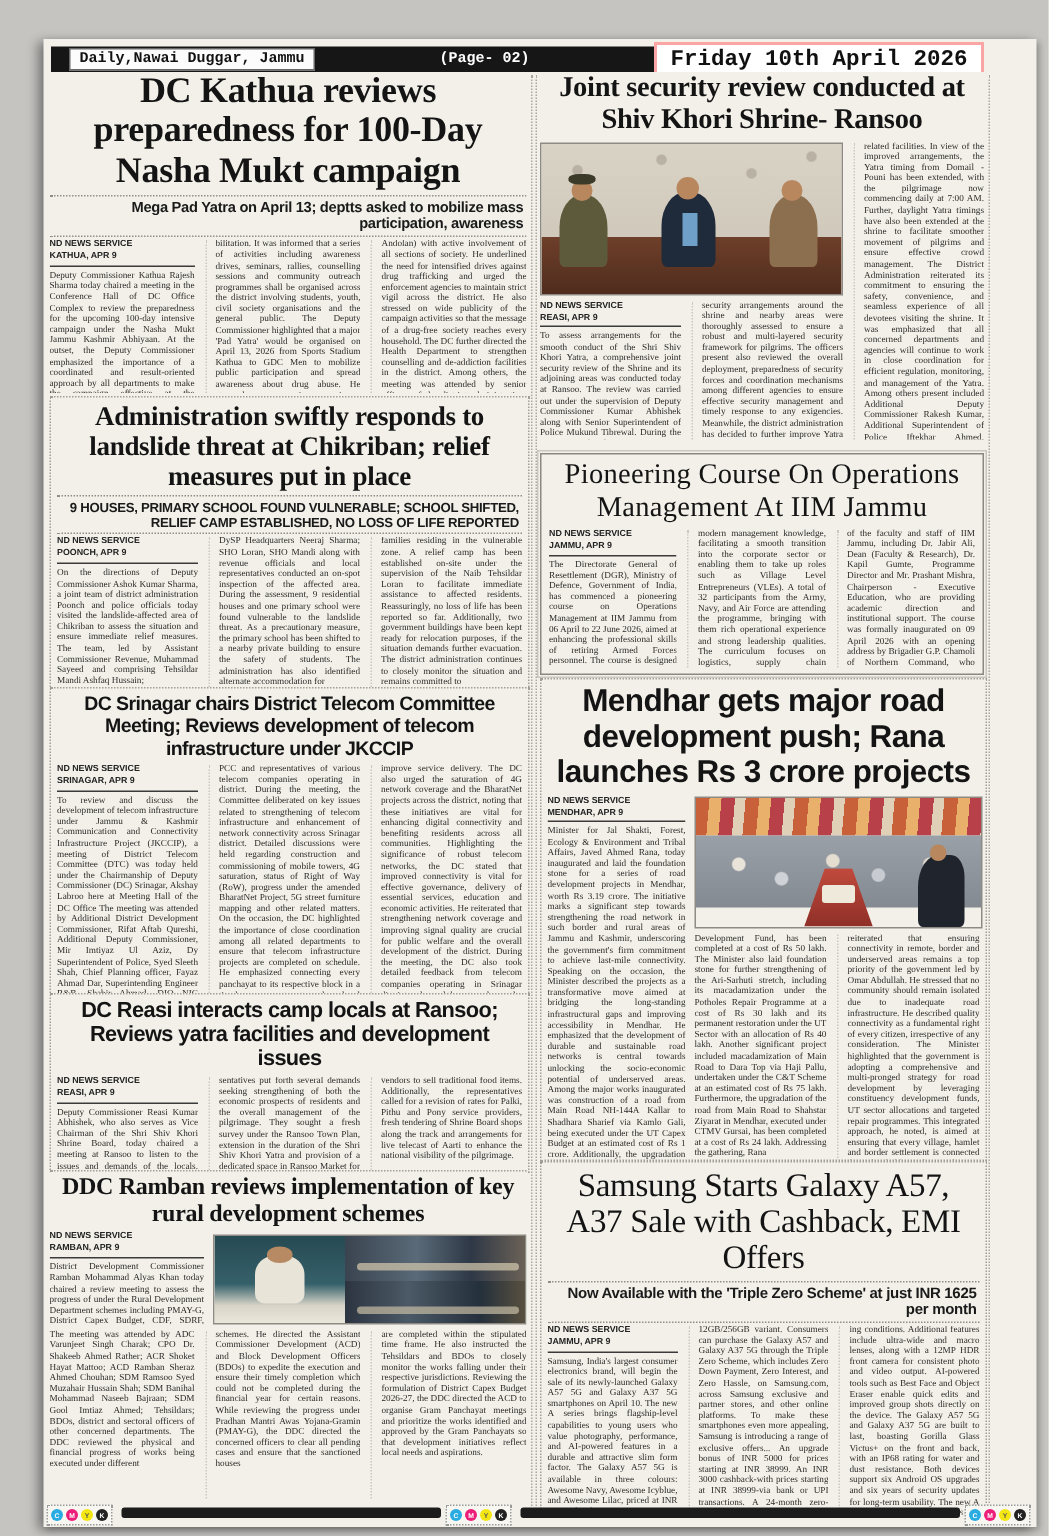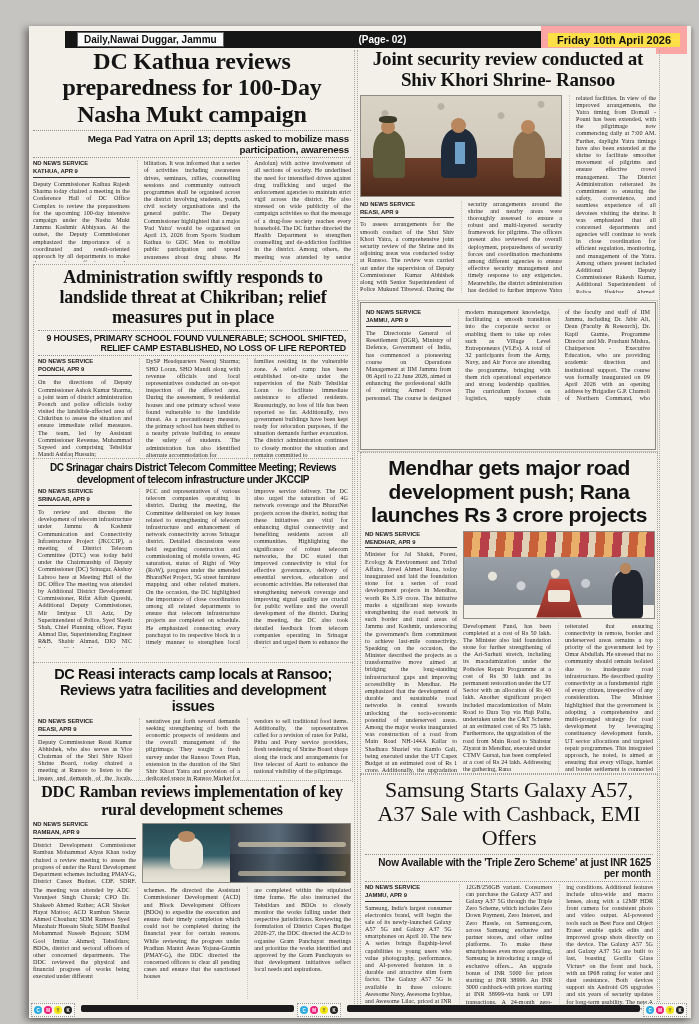--- a/index.html
+++ b/index.html
@@ -2,26 +2,26 @@
 <html><head>
 <meta charset="utf-8">
 <style>
   html,body{margin:0;padding:0;}
   body{width:699px;height:1024px;position:relative;overflow:hidden;
        background:#c6c4c1;font-family:"Liberation Serif",serif;color:#1c1c1c;}
   .sheet{position:absolute;left:29px;top:26px;width:662px;height:992px;
          background:#f2f0e9;box-shadow:-4px 2px 7px rgba(0,0,0,.4), 2px 2px 4px rgba(0,0,0,.2);}
   
   .masthead{position:absolute;left:5px;top:5px;width:622px;height:17px;background:#161616;
-            display:flex;align-items:center;font-family:Liberation Sans, sans-serif;margin-left:31px;}
+            display:flex;align-items:center;font-family:Liberation Mono, monospace;}
   .mast-name{background:#fcfcfc;border:1px solid #666;padding:0 6px;margin-left:12px;
              font-weight:bold;font-size:10px;line-height:13px;color:#111;}
   .mast-page{flex:1;text-align:center;color:#fff;font-weight:bold;font-size:10px;}
-  .mast-date{background:#fde047;padding:1px 9px;font-weight:bold;font-size:11px;color:#111;
-             border:7px solid #fca5a5;}
+  .mast-date{background:#ffffff;padding:1px 9px;font-weight:bold;font-size:15px;color:#111;
+             border:2px solid #fca5a5;}
   
   .art{position:absolute;overflow:hidden;background:#f2f0e9;}
   .hl{font-weight:bold;text-align:center;color:#141414;letter-spacing:-.2px;}
   .hl-serif{font-family:"Liberation Serif",serif;}
   .hl-sans{font-family:"Liberation Sans",sans-serif;letter-spacing:-.4px;}
   .subhead{font-family:"Liberation Sans",sans-serif;font-weight:bold;text-align:right;
            border-top:1px dotted #8f8d88;border-bottom:1px dotted #8f8d88;
            padding:2px 2px;margin:3px 0 2px;color:#1a1a1a;letter-spacing:-.2px;}
   .cols{display:flex;gap:7px;align-items:stretch;}
   .col{flex:1;font-size:6.15px;line-height:1.17;text-align:justify;color:#2b2a28;
@@ -86,21 +86,21 @@
           <span>POONCH, APR 9</span>
         </span>
         <span>On the directions of Deputy Commissioner Ashok Kumar Sharma, a joint team of district administration Poonch and police officials today visited the landslide-affected area of Chikriban to assess the situation and ensure immediate relief measures. The team, led by Assistant Commissioner Revenue, Muhammad Sayeed and comprising Tehsildar Mandi Ashfaq Hussain;</span>
       </div>
       <div class="col">DySP Headquarters Neeraj Sharma; SHO Loran, SHO Mandi along with revenue officials and local representatives conducted an on-spot inspection of the affected area. During the assessment, 9 residential houses and one primary school were found vulnerable to the landslide threat. As a precautionary measure, the primary school has been shifted to a nearby private building to ensure the safety of students. The administration has also identified alternate accommodation for</div>
       <div class="col">families residing in the vulnerable zone. A relief camp has been established on-site under the supervision of the Naib Tehsildar Loran to facilitate immediate assistance to affected residents. Reassuringly, no loss of life has been reported so far. Additionally, two government buildings have been kept ready for relocation purposes, if the situation demands further evacuation. The district administration continues to closely monitor the situation and remains committed to</div>
     </div>
   </div>
 
   <div class="art boxed" style="left:4px;top:432px;width:310px;height:198px;">
-    <div class="hl hl-sans" style="font-size:10px;line-height:1.15;text-align:center;">DC Srinagar chairs District Telecom Committee Meeting; Reviews development of telecom infrastructure under JKCCIP</div>
+    <div class="hl hl-sans" style="font-size:13px;line-height:1.15;text-align:center;">DC Srinagar chairs District Telecom Committee Meeting; Reviews development of telecom infrastructure under JKCCIP</div>
     <div class="cols" style="height:160px;margin-top:3px;">
       <div class="col">
         <span class="byline">
           <span>ND NEWS SERVICE</span>
           <span>SRINAGAR, APR 9</span>
         </span>
         <span>To review and discuss the development of telecom infrastructure under Jammu &amp; Kashmir Communication and Connectivity Infrastructure Project (JKCCIP), a meeting of District Telecom Committee (DTC) was today held under the Chairmanship of Deputy Commissioner (DC) Srinagar, Akshay Labroo here at Meeting Hall of the DC Office The meeting was attended by Additional District Development Commissioner, Rifat Aftab Qureshi, Additional Deputy Commissioner, Mir Imtiyaz Ul Aziz, Dy Superintendent of Police, Syed Sleeth Shah, Chief Planning officer, Fayaz Ahmad Dar, Superintending Engineer R&amp;B, Shabir Ahmad, DIO NIC Srinagar, Shahnaz Nayeem, besides Officers from Forest, SDA,</span>
       </div>
       <div class="col">PCC and representatives of various telecom companies operating in district. During the meeting, the Committee deliberated on key issues related to strengthening of telecom infrastructure and enhancement of network connectivity across Srinagar district. Detailed discussions were held regarding construction and commissioning of mobile towers, 4G saturation, status of Right of Way (RoW), progress under the amended BharatNet Project, 5G street furniture mapping and other related matters. On the occasion, the DC highlighted the importance of close coordination among all related departments to ensure that telecom infrastructure projects are completed on schedule. He emphasized connecting every panchayat to its respective block in a timely manner to strengthen local governance and</div>
       <div class="col">improve service delivery. The DC also urged the saturation of 4G network coverage and the BharatNet projects across the district, noting that these initiatives are vital for enhancing digital connectivity and benefiting residents across all communities. Highlighting the significance of robust telecom networks, the DC stated that improved connectivity is vital for effective governance, delivery of essential services, education and economic activities. He reiterated that strengthening network coverage and improving signal quality are crucial for public welfare and the overall development of the district. During the meeting, the DC also took detailed feedback from telecom companies operating in Srinagar district and urged them to enhance the quality of telecom services, particularly in remote areas.</div>
@@ -179,20 +179,21 @@
             <span>To assess arrangements for the smooth conduct of the Shri Shiv Khori Yatra, a comprehensive joint security review of the Shrine and its adjoining areas was conducted today at Ransoo. The review was carried out under the supervision of Deputy Commissioner Kumar Abhishek along with Senior Superintendent of Police Mukund Tibrewal. During the review, peripheral</span>
           </div>
           <div class="col">security arrangements around the shrine and nearby areas were thoroughly assessed to ensure a robust and multi-layered security framework for pilgrims. The officers present also reviewed the overall deployment, preparedness of security forces and coordination mechanisms among different agencies to ensure effective security management and timely response to any exigencies. Meanwhile, the district administration has decided to further improve Yatra management and</div>
         </div>
       </div>
       <div class="col" style="flex:1;border-left:1px dotted #c9c7c0;padding-left:6px;">related facilities. In view of the improved arrangements, the Yatra timing from Domail - Pouni has been extended, with the pilgrimage now commencing daily at 7:00 AM. Further, daylight Yatra timings have also been extended at the shrine to facilitate smoother movement of pilgrims and ensure effective crowd management. The District Administration reiterated its commitment to ensuring the safety, convenience, and seamless experience of all devotees visiting the shrine. It was emphasized that all concerned departments and agencies will continue to work in close coordination for efficient regulation, monitoring, and management of the Yatra. Among others present included Additional Deputy Commissioner Rakesh Kumar, Additional Superintendent of Police Iftekhar Ahmed, Tehsildar Pouni, officials from Central Armed Police Forces (CAPF), and other concerned officers.</div>
     </div>
   </div>
 
   <div class="art boxed-solid" style="left:331px;top:276px;width:284px;height:140px;">
+    <div class="hl hl-serif" style="font-size:19px;font-weight:normal;line-height:1.15;letter-spacing:.2px;">Pioneering Course On Operations Management At IIM Jammu</div>
     <div class="cols" style="height:92px;margin-top:3px;">
       <div class="col">
         <span class="byline">
           <span>ND NEWS SERVICE</span>
           <span>JAMMU, APR 9</span>
         </span>
         <span>The Directorate General of Resettlement (DGR), Ministry of Defence, Government of India, has commenced a pioneering course on Operations Management at IIM Jammu from 06 April to 22 June 2026, aimed at enhancing the professional skills of retiring Armed Forces personnel. The course is designed to equip Junior Commissioned Officers (JCOs) and Other Ranks (OR) with</span>
       </div>
       <div class="col">modern management knowledge, facilitating a smooth transition into the corporate sector or enabling them to take up roles such as Village Level Entrepreneurs (VLEs). A total of 32 participants from the Army, Navy, and Air Force are attending the programme, bringing with them rich operational experience and strong leadership qualities. The curriculum focuses on logistics, supply chain management, and process efficiency. The programme is being conducted under the guidance</div>
       <div class="col">of the faculty and staff of IIM Jammu, including Dr. Jabir Ali, Dean (Faculty &amp; Research), Dr. Kapil Gumte, Programme Director and Mr. Prashant Mishra, Chairperson - Executive Education, who are providing academic direction and institutional support. The course was formally inaugurated on 09 April 2026 with an opening address by Brigadier G.P. Chamoli of Northern Command, who emphasized the importance of continuous and structured learning for success in the corporate world.</div>

